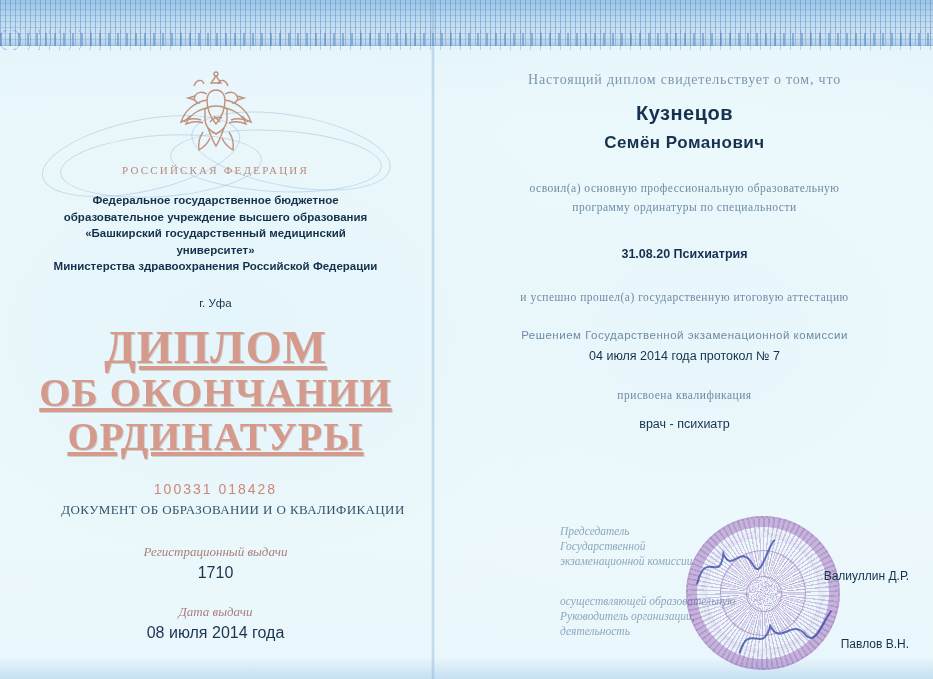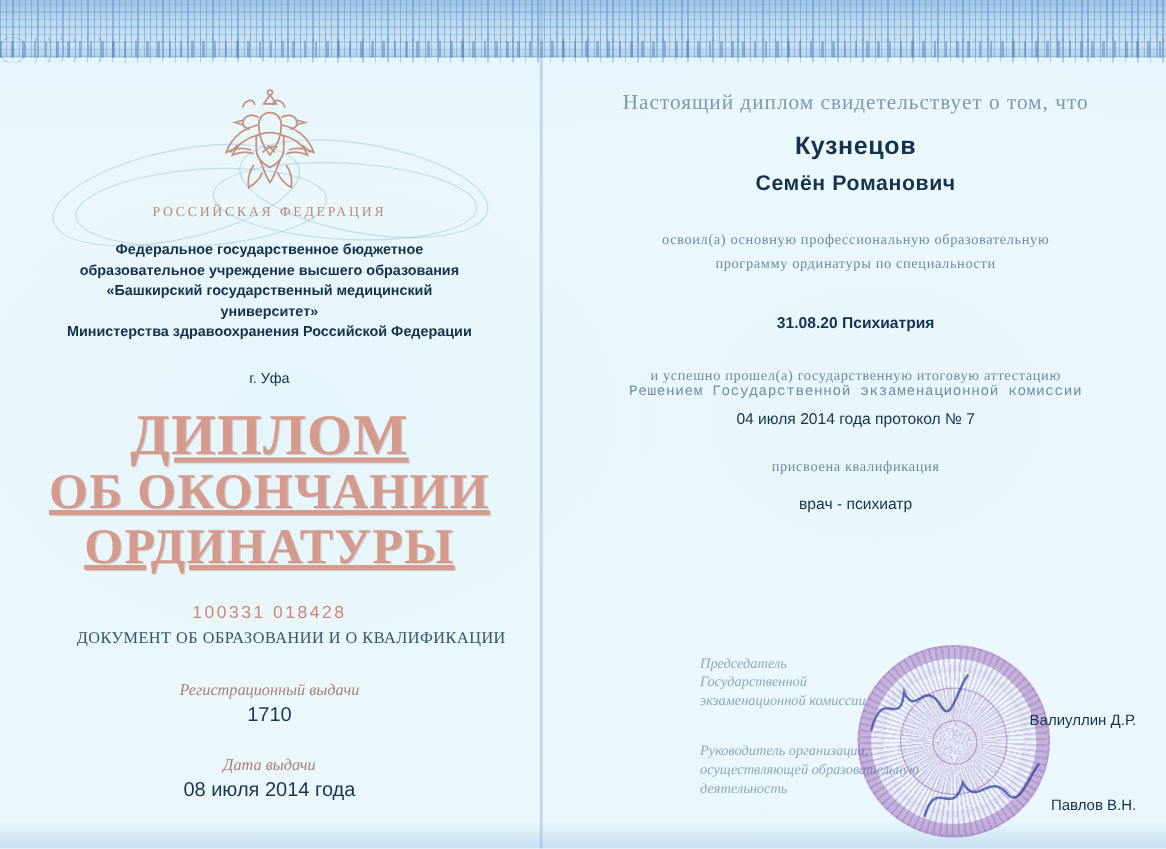--- a/index.html
+++ b/index.html
@@ -182,21 +182,21 @@
     position: absolute;
     left: 436px; top: 46px;
     width: 497px; height: 633px;
     text-align: center;
   }
 
   .r-intro {
     margin-top: 26px;
     color: #7f96ad;
     font-family: "Liberation Serif", serif;
-    font-size: 17px;
+    font-size: 14px;
     letter-spacing: 0.8px;
   }
   .holder-last {
     margin-top: 14px;
     color: #16324d;
     font-family: "Liberation Sans", sans-serif;
     font-weight: bold;
     font-size: 20px;
     letter-spacing: 0.5px;
   }
@@ -225,22 +225,23 @@
     font-weight: bold;
   }
   .r-passed {
     margin-top: 30px;
     color: #6f8aa2;
     font-family: "Liberation Serif", serif;
     font-size: 11.5px;
     letter-spacing: 0.5px;
   }
   .r-decision {
+    margin-top: 26px;
     color: #6f8aa2;
-    font-family: Liberation Mono, monospace;
+    font-family: Liberation Sans, sans-serif;
     font-size: 11.5px;
     letter-spacing: 0.5px;
   }
   .protocol {
     margin-top: 8px;
     color: #14324d;
     font-family: "Liberation Sans", sans-serif;
     font-size: 12.5px;
   }
   .r-awarded {
@@ -438,22 +439,22 @@
 
     <div class="sign-area">
 
       <div class="sign-role role-chair">
         <div>Председатель</div>
         <div>Государственной</div>
         <div>экзаменационной комиссии</div>
       </div>
 
       <div class="sign-role role-head">
+        <div>осуществляющей образовательную</div>
         <div>Руководитель организации,</div>
-        <div>осуществляющей образовательную</div>
         <div>деятельность</div>
       </div>
 
       <div class="stamp"></div>
 
       <div class="sig-stroke sig-1">
         <svg width="90" height="46" viewBox="0 0 90 46" aria-hidden="true">
           <path d="M4 40 C18 6 26 44 34 14 C40 36 52 4 62 30 C68 44 76 18 86 8" fill="none" stroke="#2b3fa0" stroke-width="2" stroke-linecap="round" opacity="0.85"></path>
         </svg>
       </div>

